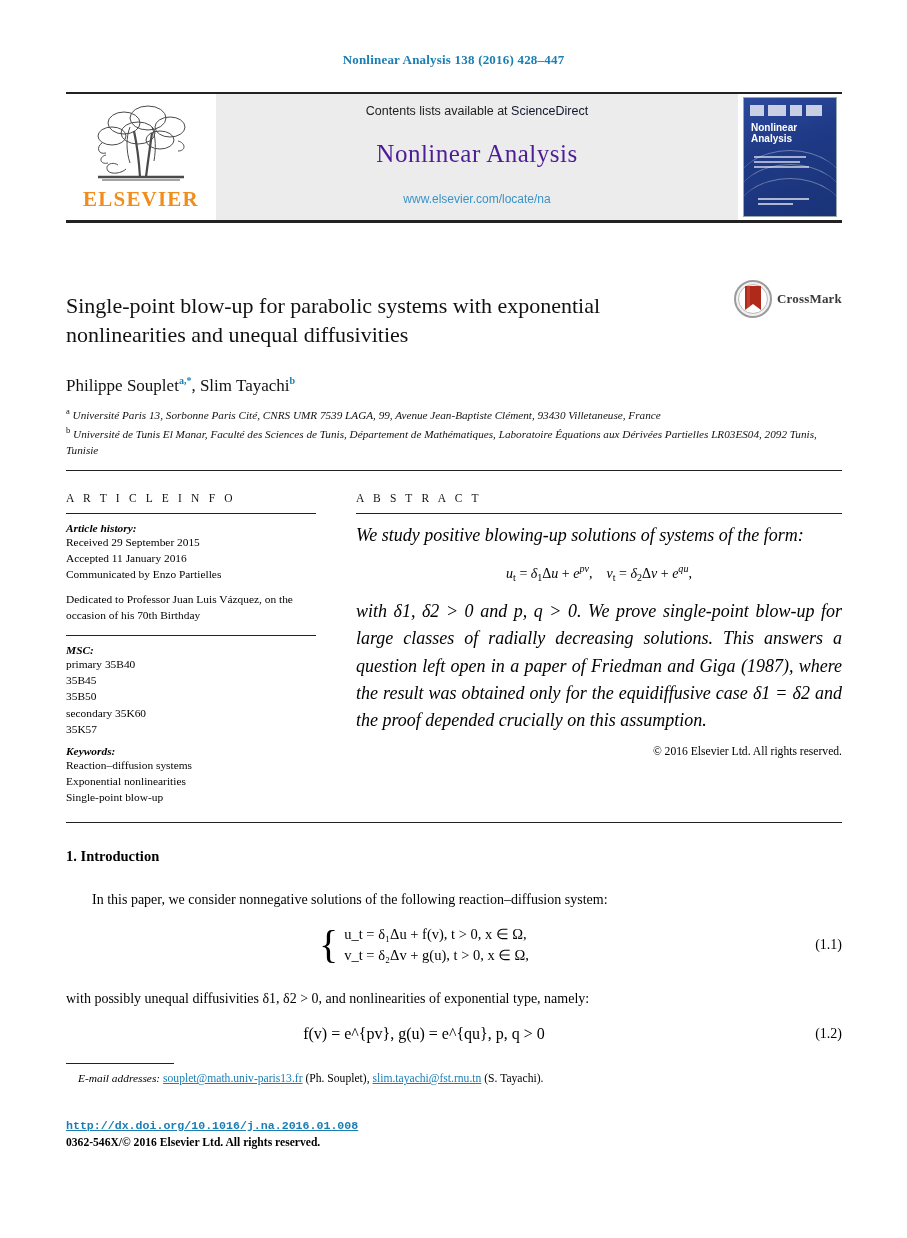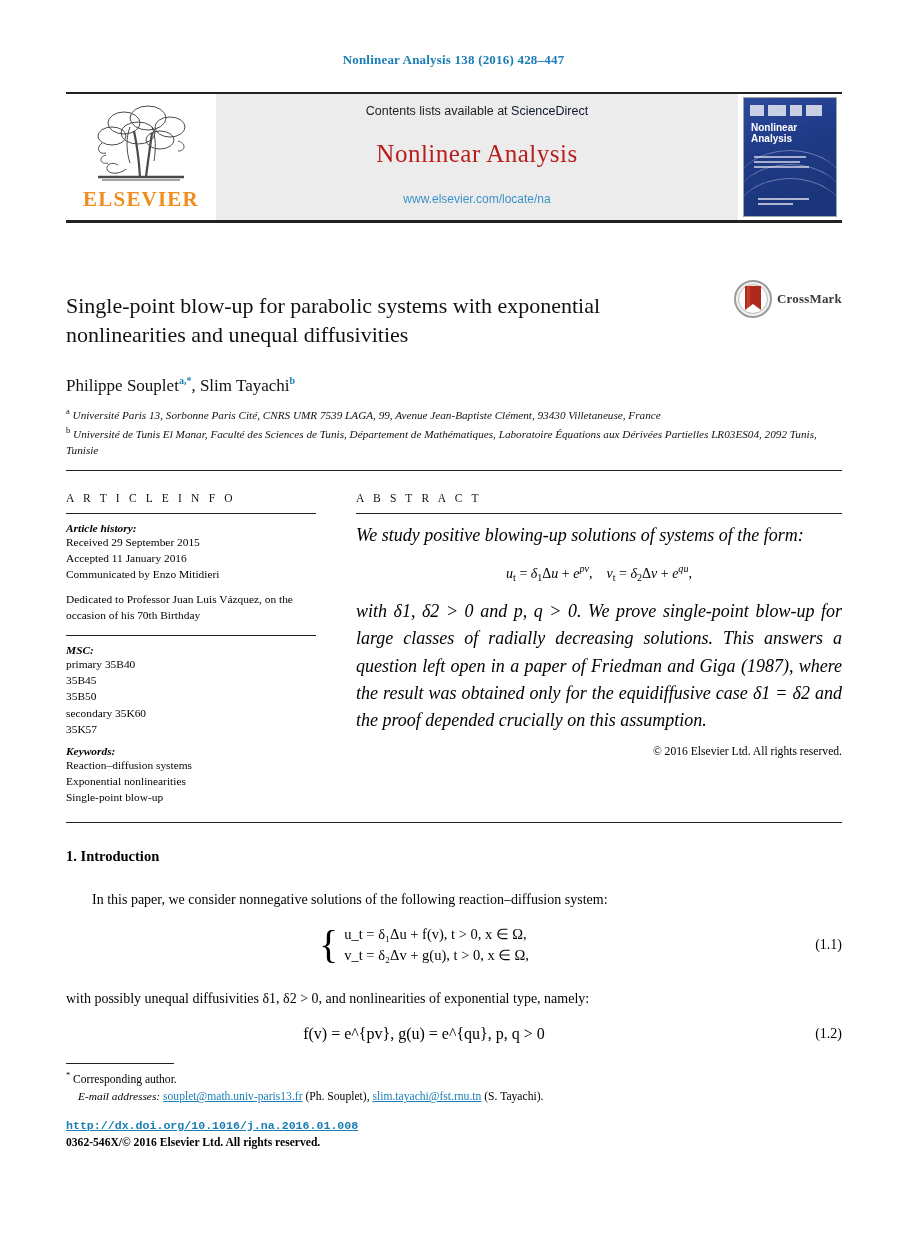--- a/index.html
+++ b/index.html
@@ -39,21 +39,21 @@
   }
   .mast-center {
     flex:1 1 auto; background:#ececec;
     display:flex; flex-direction:column; align-items:center; justify-content:flex-start;
     padding-top:10px;
   }
   .contents-line { font-size:12.5px; color:#222; font-family:"Liberation Sans", sans-serif; }
   .contents-line .sd { color:#0f172a; }
   .journal-name {
     font-family:"Liberation Serif", serif;
-    font-size:25px; color:#b91c1c; margin-top:22px; letter-spacing:0.5px;
+    font-size:25px; color:#4c1d95; margin-top:22px; letter-spacing:0.5px;
   }
   .journal-url {
     font-family:"Liberation Sans", sans-serif;
     font-size:12px; color:#3b93c7; margin-top:24px;
   }
   .mast-right {
     width:104px; flex:0 0 104px; background:#fff;
     display:flex; align-items:center; justify-content:center;
   }
   .cover {
@@ -265,21 +265,21 @@
 
   <div class="cols">
 
     <div class="col-info">
       <div class="sec-head">A R T I C L E    I N F O</div>
       <div class="thinrule"></div>
 
       <div class="ital">Article history:</div>
       <div class="info-line">Received 29 September 2015</div>
       <div class="info-line">Accepted 11 January 2016</div>
-      <div class="info-line">Communicated by Enzo Mitidieri</div>
+      <div class="info-line">Communicated by Enzo Partielles</div>
       <div class="info-gap"></div>
       <div class="info-line">Dedicated to Professor Juan Luis Vázquez, on the occasion of his 70th Birthday</div>
 
       <div style="height:12px"></div>
       <div class="thinrule"></div>
       <div class="ital">MSC:</div>
       <div class="info-line">primary 35B40</div>
       <div class="info-line">35B45</div>
       <div class="info-line">35B50</div>
       <div class="info-line">secondary 35K60</div>
@@ -330,24 +330,20 @@
     <div class="para noind">with possibly unequal diffusivities δ1, δ2 &gt; 0, and nonlinearities of exponential type, namely:</div>
 
     <div class="eqrow">
       <div class="eqbody">f(v) = e^{pv},   g(u) = e^{qu},   p, q &gt; 0</div>
       <div class="eqnum">(1.2)</div>
     </div>
   </div>
 
   <div class="fnrule"></div>
   <div class="footnotes">
-    <div>
-      <sup>*</sup>
-      <span>Corresponding author.</span>
-    </div>
     <div class="fn-indent">
       <span class="ital" style="font-weight:normal">E-mail addresses:</span>
       <a class="lnk" href="#">souplet@math.univ-paris13.fr</a>
       <span>(Ph. Souplet),</span>
       <a class="lnk" href="#">slim.tayachi@fst.rnu.tn</a>
       <span>(S. Tayachi).</span>
     </div>
   </div>
 
   <div class="doiblock">

